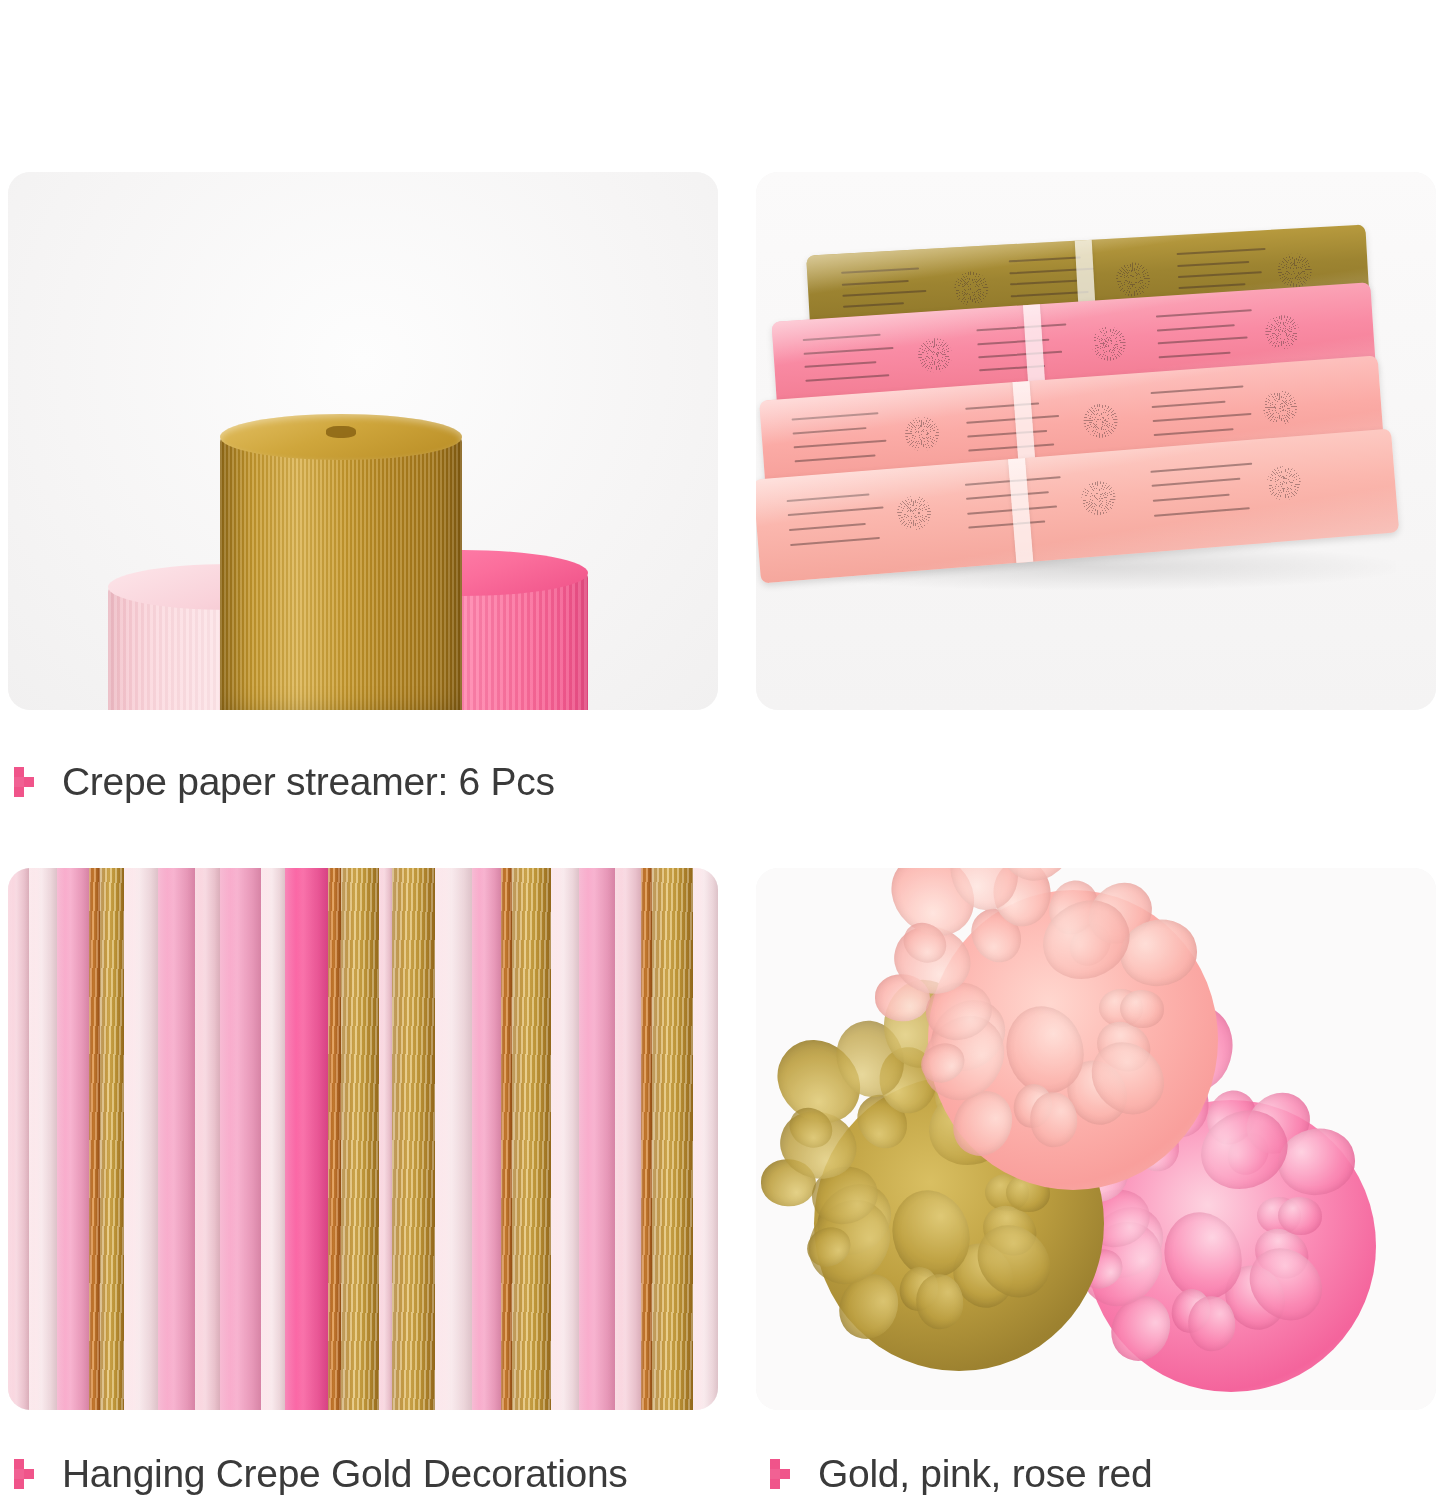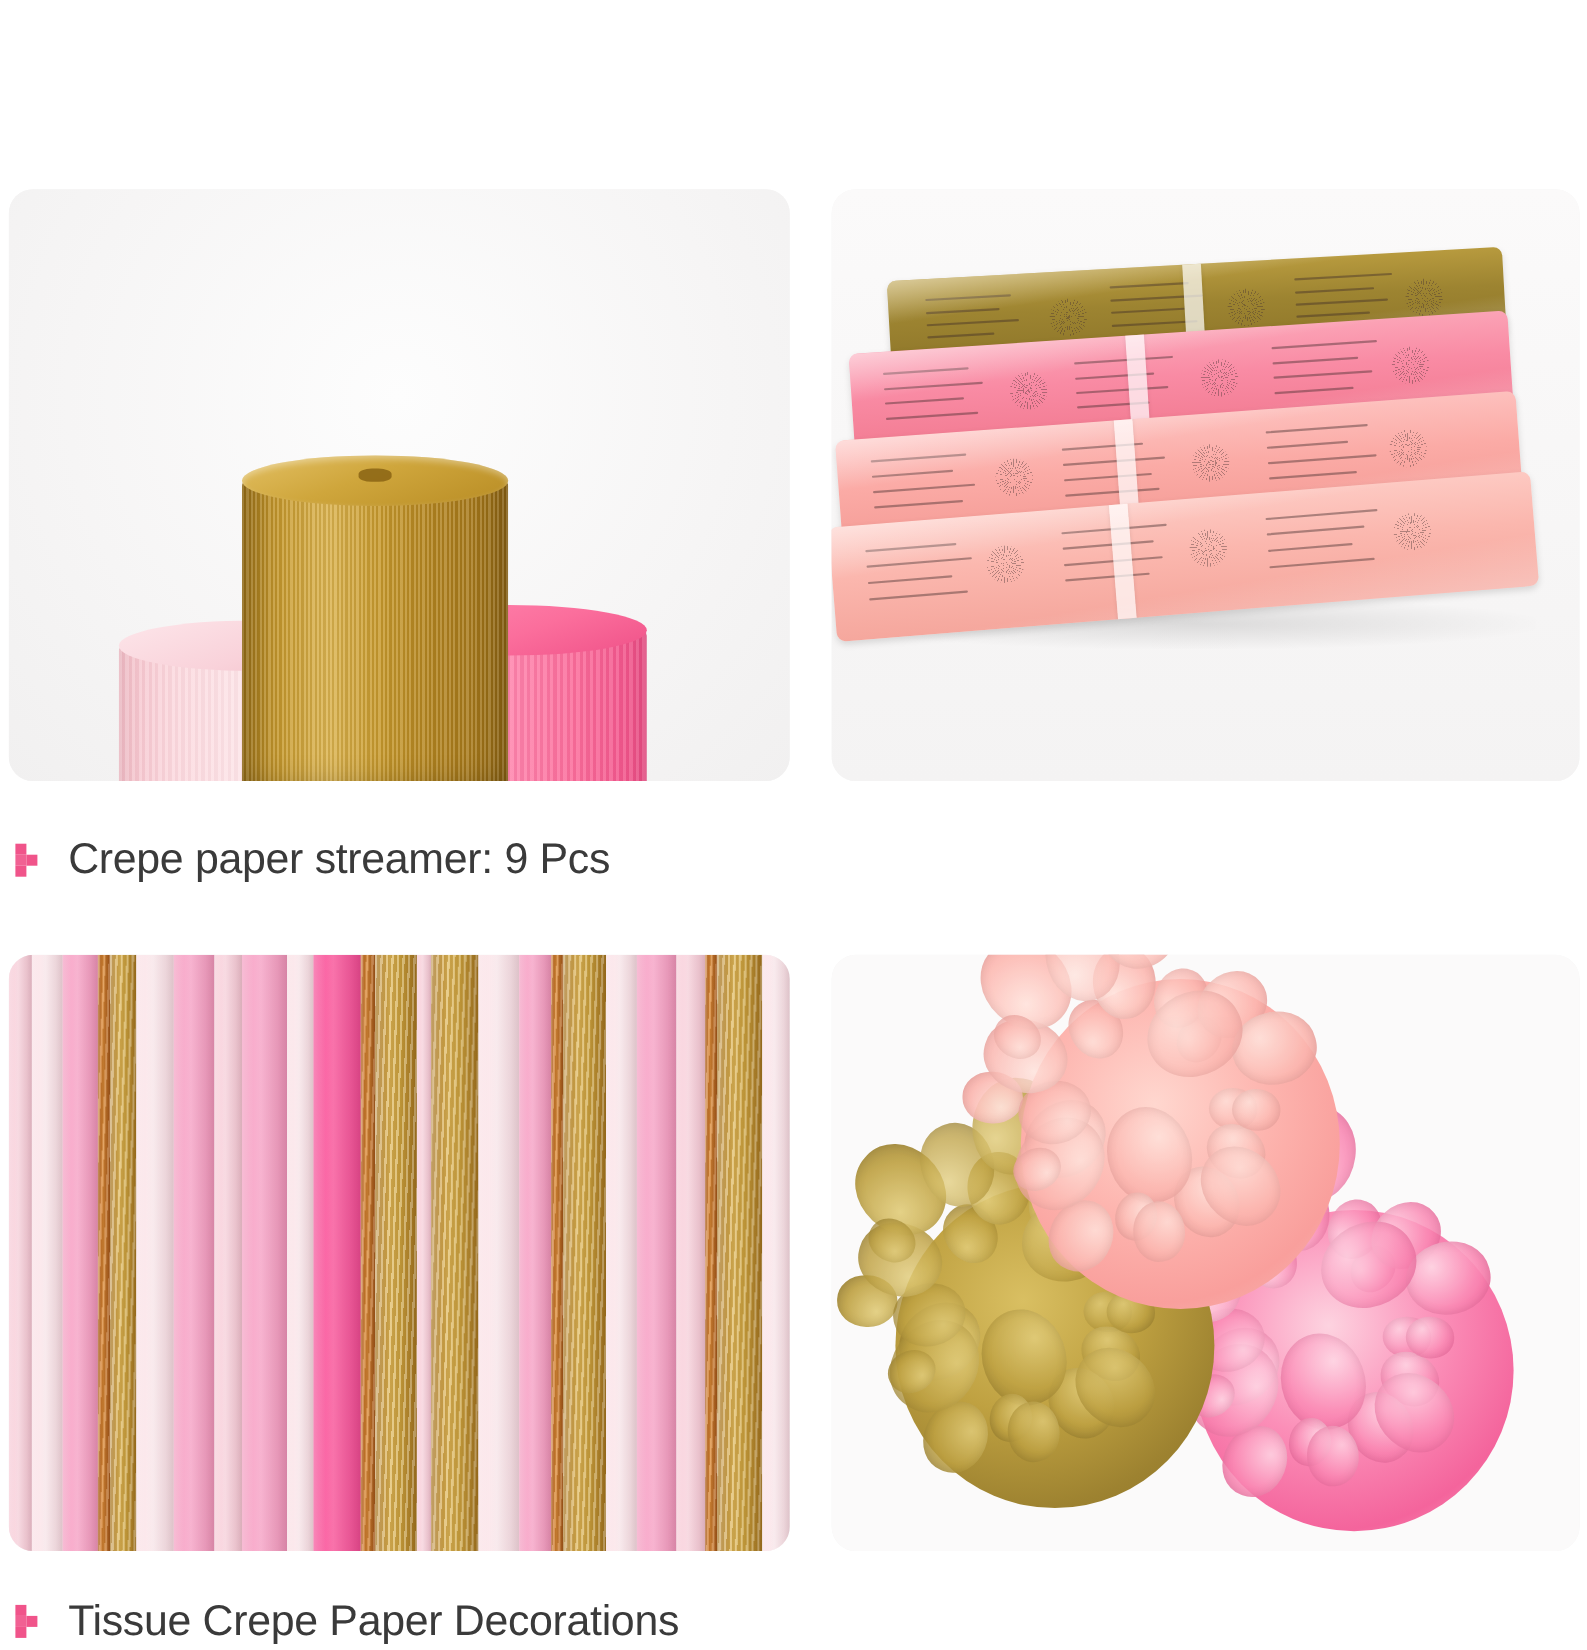--- a/index.html
+++ b/index.html
@@ -326,21 +326,21 @@
     </div>
   </div>
 
   <div class="caption c1">
     <span class="bullet">
       <i class="p1"></i>
         <i class="p2"></i>
         <i class="p3"></i>
         <i class="p4"></i>
     </span>
-    <span class="caption-text">Crepe paper streamer: 9 Pcs</span>
+    <span class="caption-text">Crepe paper streamer: 6 Pcs</span>
   </div>
 
 
   <div class="panel bl">
     <div class="streamers" id="streamers">
         <div class="strip s-lightpink" style="flex-basis: 2.90237%;"></div>
         <div class="strip s-palepink" style="flex-basis: 3.95778%;"></div>
         <div class="strip s-midpink" style="flex-basis: 4.48549%;"></div>
         <div class="strip s-copper" style="flex-basis: 1.58311%;"></div>
         <div class="strip s-gold" style="flex-basis: 3.43008%;"></div>
@@ -462,17 +462,26 @@
     </div>
   </div>
 
   <div class="caption c3">
     <span class="bullet">
       <i class="p1"></i>
         <i class="p2"></i>
         <i class="p3"></i>
         <i class="p4"></i>
     </span>
-    <span class="caption-text">Tissue Crepe Paper Decorations</span>
-  </div>
-
+    <span class="caption-text">Hanging Crepe Gold Decorations</span>
+  </div>
+
+  <div class="caption c4">
+    <span class="bullet">
+      <i class="p1"></i>
+        <i class="p2"></i>
+        <i class="p3"></i>
+        <i class="p4"></i>
+    </span>
+    <span class="caption-text">Gold, pink, rose red</span>
+  </div>
 
 </div>
 
 </body></html>

